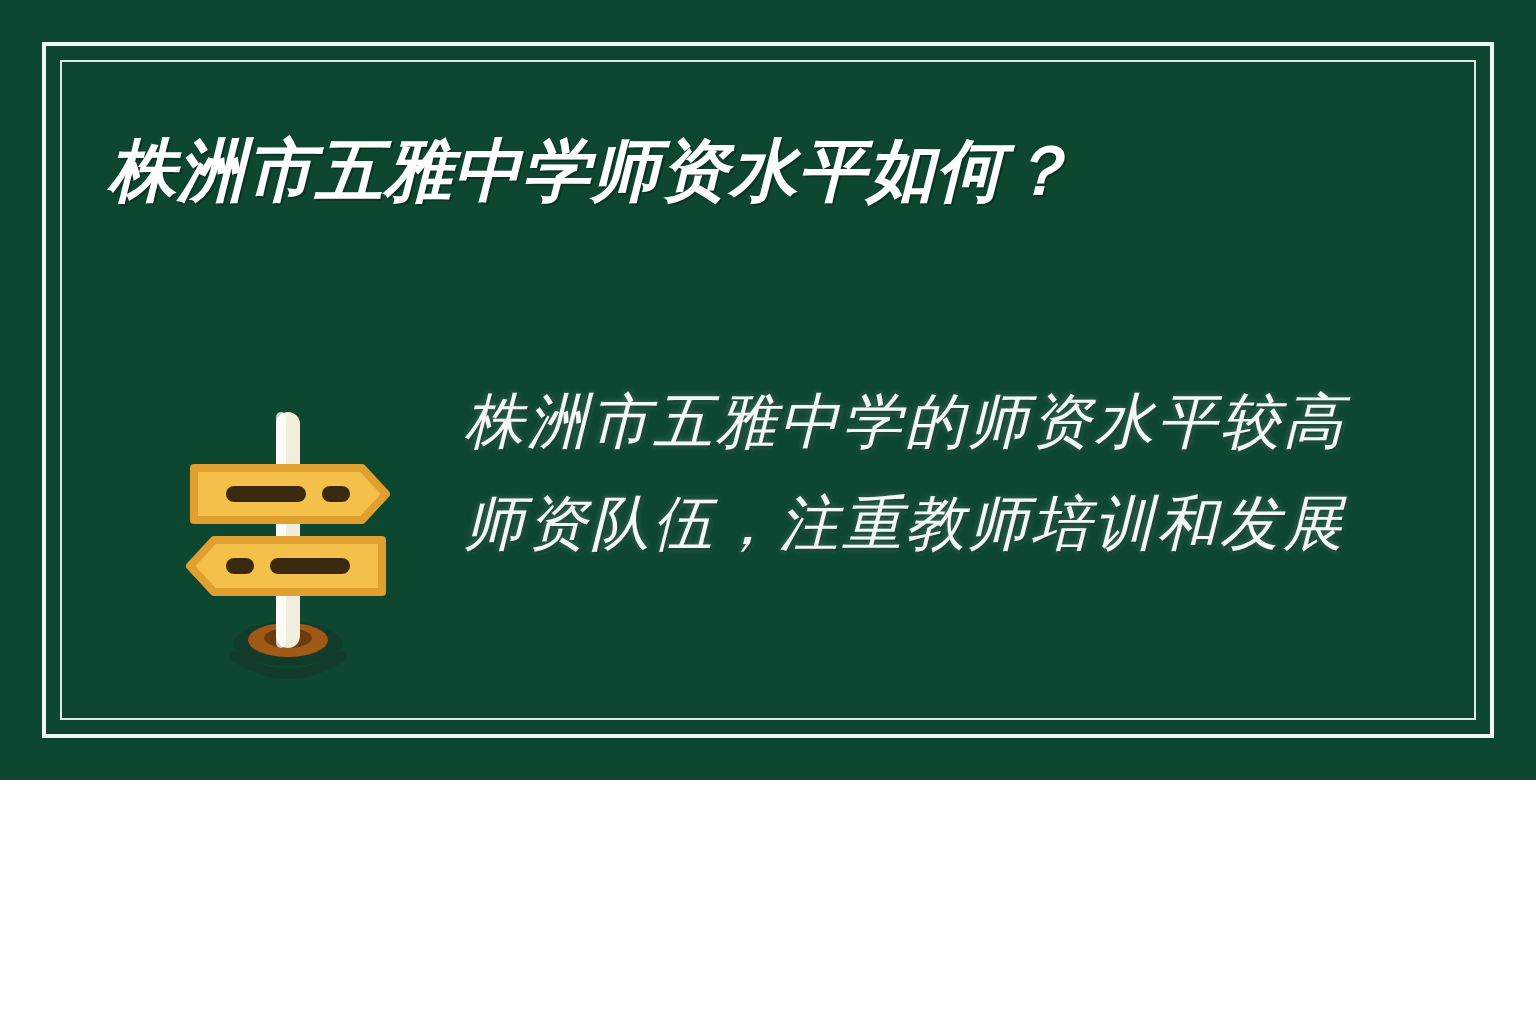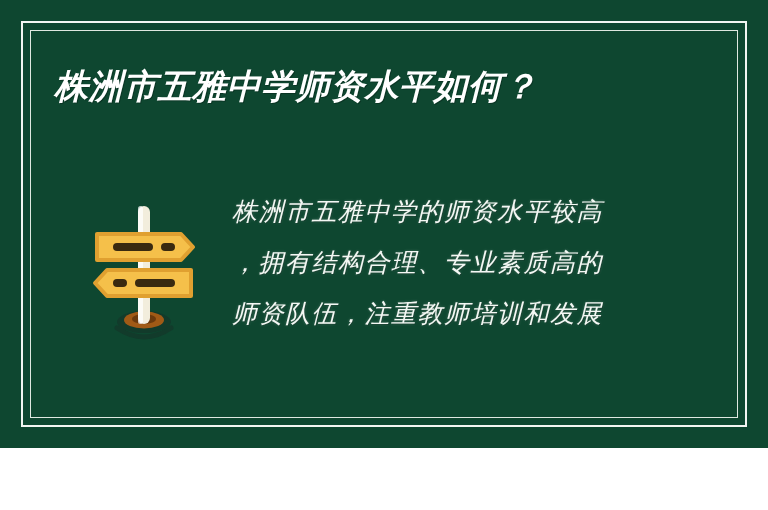--- a/index.html
+++ b/index.html
@@ -9,21 +9,21 @@
   body {
     width: 768px;
     height: 510px;
     overflow: hidden;
     font-family: "Liberation Sans", sans-serif;
   }
 
   #card {
     position: relative;
     width: 768px;
-    height: 448px;
+    height: 390px;
     background: #0e4730;
     box-sizing: border-box;
     padding-left: 48px;
   }
 
   
   .frame-outer {
     position: absolute;
     left: 21px;
     top: 21px;
@@ -80,21 +80,21 @@
     padding-top: 14px;
   }
   #signpost-icon {
     display: block;
   }
 
   
   #paragraph {
     flex: 1 1 auto;
     color: #f4f8f4;
-    font-size: 25px;
+    font-size: 30px;
     line-height: 51px;
     font-style: italic;
     font-family: "DejaVu Serif", serif;
     letter-spacing: 1.5px;
     text-shadow: 0 0 3px rgba(255,255,255,0.25), 1px 1px 0 rgba(0,0,0,0.2);
     overflow: hidden;
     max-height: 260px;
     word-break: break-all;
   }
   .pline {
@@ -130,18 +130,17 @@
         <rect x="72" y="43" width="14" height="8" rx="4" fill="#3a2a10"></rect>
 
         <path d="M102 70 L18 70 L6 83 L18 96 L102 96 Z" fill="#f5c04a" stroke="#e0a030" stroke-width="4" stroke-linejoin="round"></path>
         <rect x="24" y="79" width="14" height="8" rx="4" fill="#3a2a10"></rect>
         <rect x="46" y="79" width="40" height="8" rx="4" fill="#3a2a10"></rect>
       </svg>
     </div>
 
     <div id="paragraph">
       <span class="pline">株洲市五雅中学的师资水平较高</span>
-      <span class="pline">，拥有结构合理、专业素质高的</span>
       <span class="pline">师资队伍，注重教师培训和发展</span>
     </div>
 
   </div>
 </div>
 
 </body></html>

